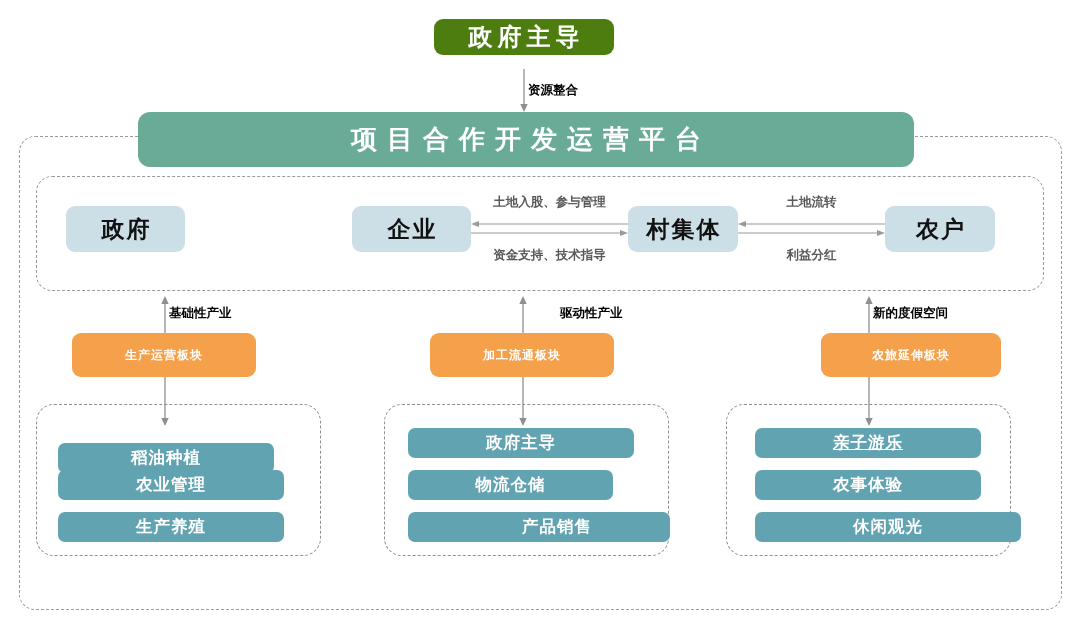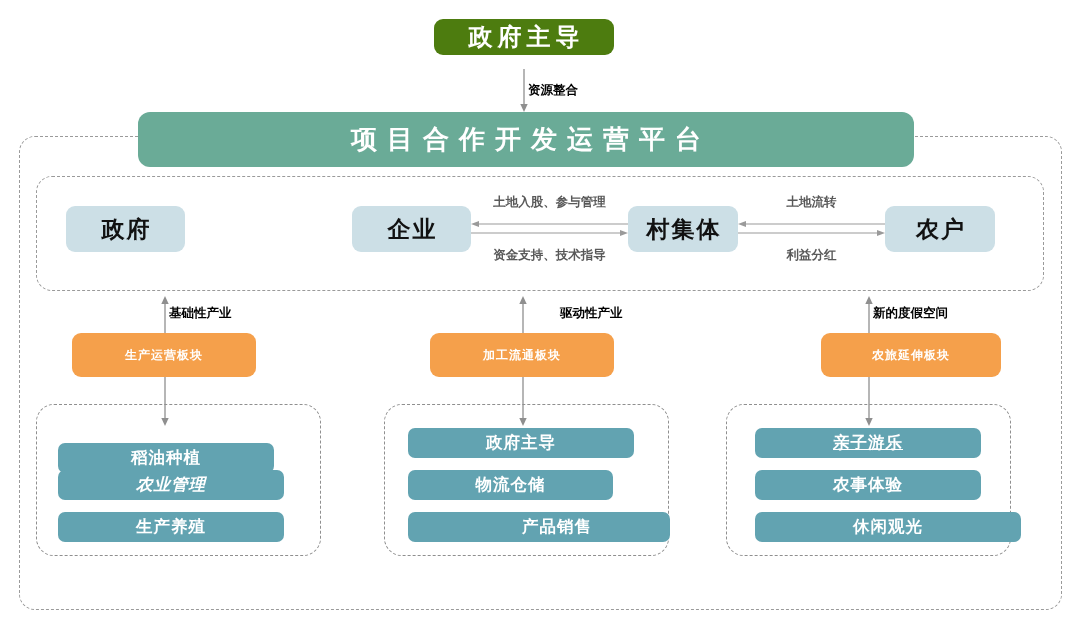--- a/index.html
+++ b/index.html
@@ -210,21 +210,21 @@
       <line x1="8" y1="0" x2="8" y2="42" stroke="#8f8f8f" stroke-width="1.3"></line>
       <polygon points="8,49 4.3,41 11.7,41" fill="#8f8f8f"></polygon>
     </svg>
   </div>
 
   <div class="abs dashed-group g0"></div>
   <div class="abs dashed-group g1"></div>
   <div class="abs dashed-group g2"></div>
 
   <div class="item-bar" style="left:58px;width:216px;top:428px;margin-top:15px;">稻油种植</div>
-  <div class="item-bar" style="left:58px;width:226px;top:470px;font-style:italic;">农业管理</div>
+  <div class="item-bar" style="left:58px;width:226px;top:470px;">农业管理</div>
   <div class="item-bar" style="left:58px;width:226px;top:512px;">生产养殖</div>
 
   <div class="item-bar" style="left:408px;width:226px;top:428px;">政府主导</div>
   <div class="item-bar" style="left:408px;width:205px;top:470px;">物流仓储</div>
   <div class="item-bar" style="left:408px;width:226px;top:512px;padding-left:36px;">产品销售</div>
 
   <div class="item-bar" style="left:755px;width:226px;top:428px;text-decoration:underline;">亲子游乐</div>
   <div class="item-bar" style="left:755px;width:226px;top:470px;">农事体验</div>
   <div class="item-bar" style="left:755px;width:266px;top:512px;">休闲观光</div>
 

